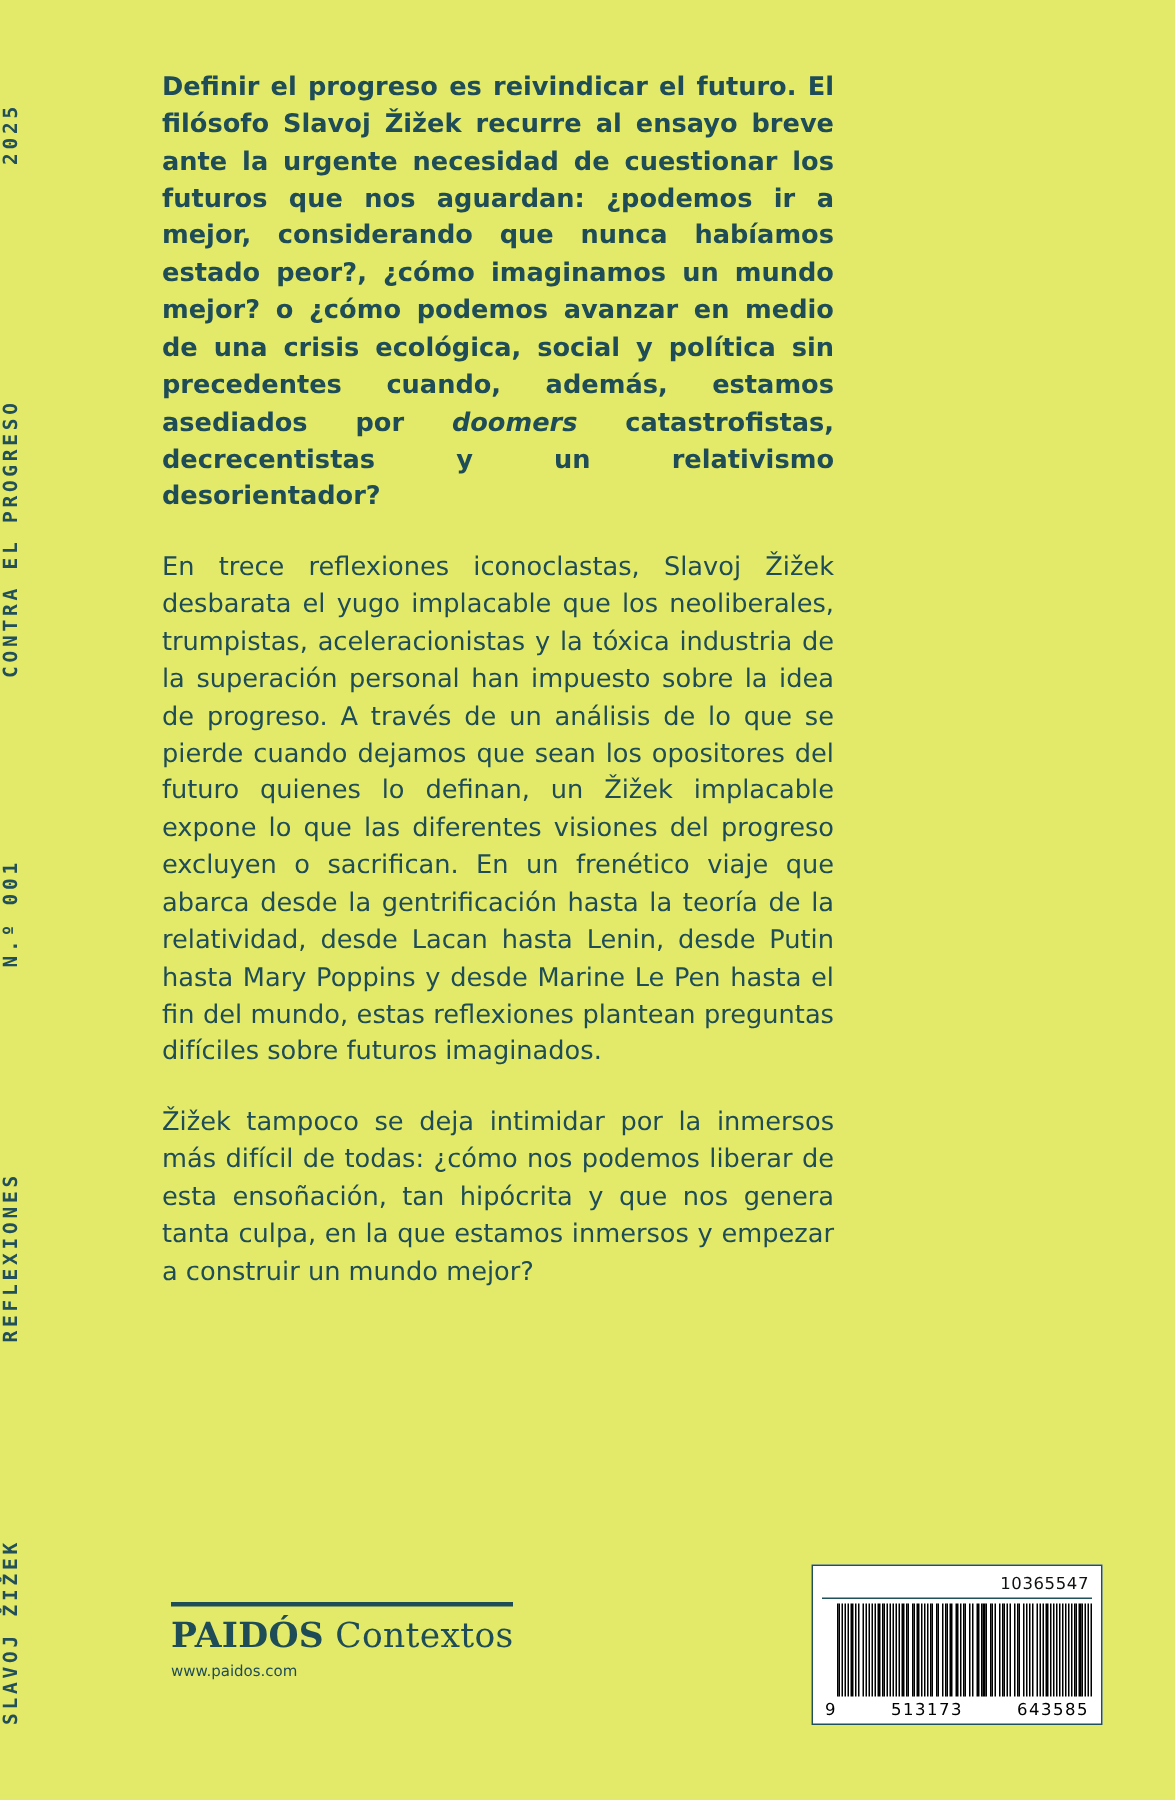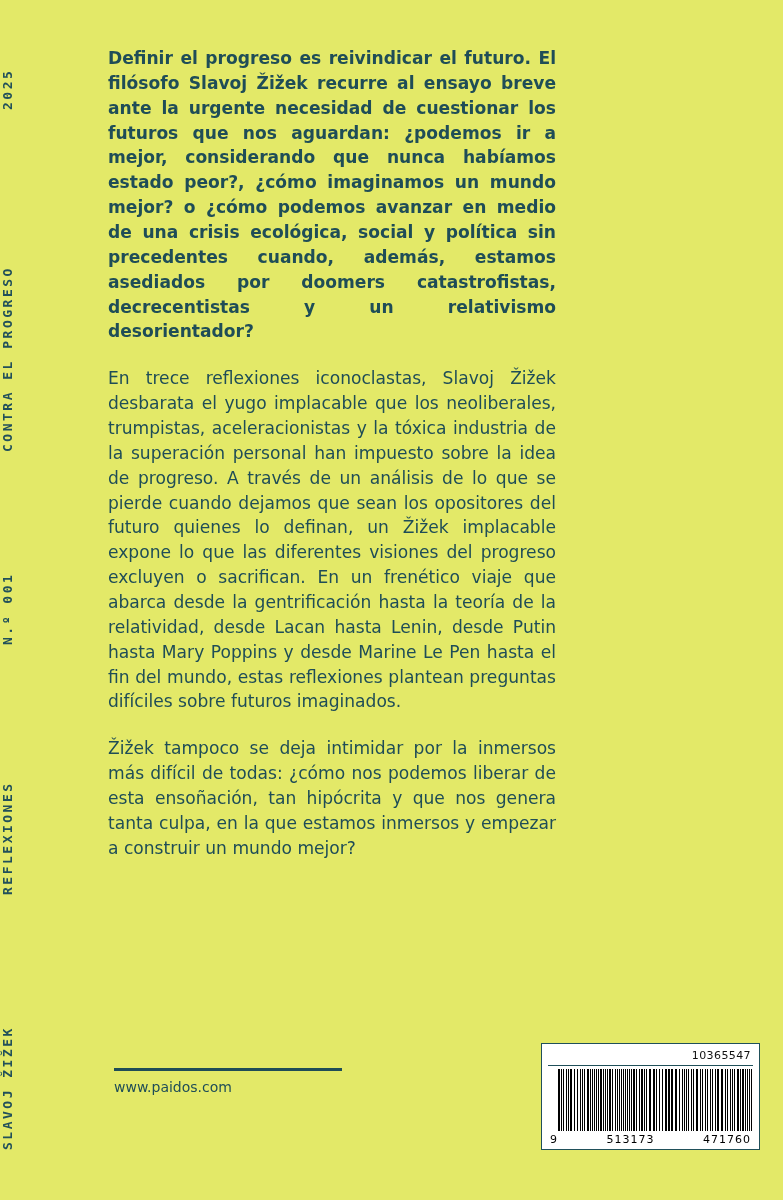--- a/index.html
+++ b/index.html
@@ -66,21 +66,21 @@
     line-height: 1.455;
     color: #1f4d57;
     text-align: justify;
     text-justify: inter-word;
     hyphens: manual;
   }
   p.blurb:last-child { margin-bottom: 0; }
   p.lead {
     font-weight: bold;
   }
-  .it { }
+  .it { font-style: italic; }
 
   
   .imprint {
     position: absolute;
     left: 114px;
     top: 1068px;
     width: 330px;
   }
   .imprint-rule {
     width: 228px;
@@ -92,31 +92,31 @@
     font-family: "DejaVu Serif", serif;
     font-size: 23px;
     color: #1f4d57;
     letter-spacing: 0.2px;
     line-height: 1.15;
     margin-bottom: 4px;
   }
   .imprint-title .brand { font-weight: bold; }
   .imprint-url {
     font-family: "DejaVu Sans", sans-serif;
-    font-size: 14px;
+    font-size: 10px;
     line-height: 1.35;
     color: #1f4d57;
   }
 
   
   .barcode-box {
     position: absolute;
     left: 541px;
     top: 1043px;
-    width: 219px;
+    width: 194px;
     height: 107px;
     background: #ffffff;
     border: 1px solid #20505a;
     box-sizing: border-box;
     padding: 4px 6px 3px 6px;
   }
   .isbn-top {
     text-align: right;
     font-family: "DejaVu Sans", sans-serif;
     font-size: 11px;
@@ -164,20 +164,21 @@
   <div class="content">
     <p class="blurb lead"><span>Definir el progreso es reivindicar el futuro. El filósofo Slavoj Žižek recurre al ensayo breve ante la urgente necesidad de cuestionar los futuros que nos aguardan: ¿podemos ir a mejor, considerando que nunca habíamos estado peor?, ¿cómo imaginamos un mundo mejor? o ¿cómo podemos avanzar en medio de una crisis ecológica, social y política sin precedentes cuando, además, estamos asediados por </span><span class="it">doomers</span><span> catastrofistas, decrecentistas y un relativismo desorientador?</span></p>
 
     <p class="blurb">En trece reflexiones iconoclastas, Slavoj Žižek desbarata el yugo implacable que los neoliberales, trumpistas, aceleracionistas y la tóxica industria de la superación personal han impuesto sobre la idea de progreso. A través de un análisis de lo que se pierde cuando dejamos que sean los opositores del futuro quienes lo definan, un Žižek implacable expone lo que las diferentes visiones del progreso excluyen o sacrifican. En un frenético viaje que abarca desde la gentrificación hasta la teoría de la relatividad, desde Lacan hasta Lenin, desde Putin hasta Mary Poppins y desde Marine Le Pen hasta el fin del mundo, estas reflexiones plantean preguntas difíciles sobre futuros imaginados.</p>
 
     <p class="blurb">Žižek tampoco se deja intimidar por la inmersos más difícil de todas: ¿cómo nos podemos liberar de esta ensoñación, tan hipócrita y que nos genera tanta culpa, en la que estamos inmersos y empezar a construir un mundo mejor?</p>
   </div>
 
   <div class="imprint">
     <div class="imprint-rule"></div>
+    <div class="imprint-title"><span class="brand">PAIDÓS</span><span> Contextos</span></div>
     <div class="imprint-url">www.paidos.com</div>
   </div>
 
   <div class="barcode-box">
     <div class="isbn-top">10365547</div>
     <div class="bars" id="bars">
         <i style="width: 1px; margin-right: 1px;"></i>
         <i style="width: 2px; margin-right: 1px;"></i>
         <i style="width: 1px; margin-right: 2px;"></i>
         <i style="width: 1px; margin-right: 2px;"></i>
@@ -266,17 +267,17 @@
         <i style="width: 1px; margin-right: 1px;"></i>
         <i style="width: 2px; margin-right: 1px;"></i>
         <i style="width: 2px; margin-right: 1px;"></i>
         <i style="width: 1px; margin-right: 2px;"></i>
         <i style="width: 2px; margin-right: 1px;"></i>
         <i style="width: 2px; margin-right: 1px;"></i>
       </div>
     <div class="isbn-digits">
       <span>9</span>
       <span>513173</span>
-      <span>471760</span>
+      <span>643585</span>
     </div>
   </div>
 
 </div>
 
 </body></html>

